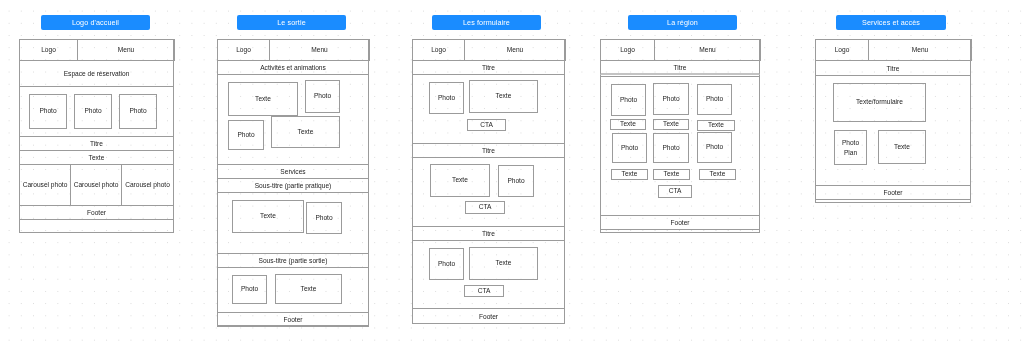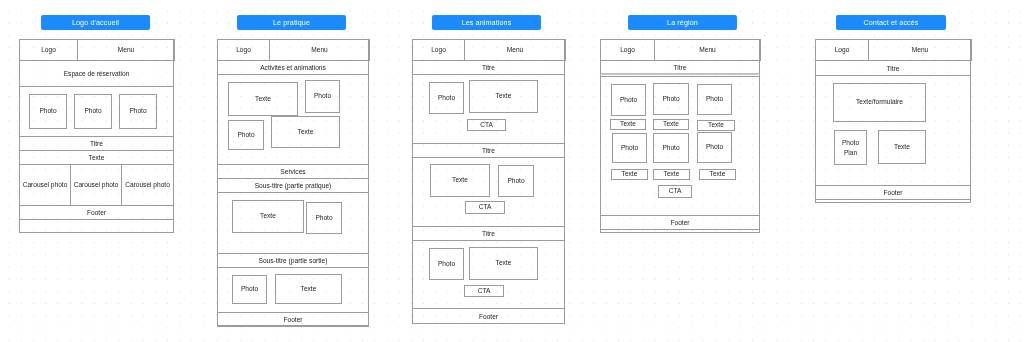--- a/index.html
+++ b/index.html
@@ -116,21 +116,21 @@
 
       <div class="blk" style="left:-1px; top:124px; width:52px; height:42px;">Carousel photo</div>
       <div class="blk" style="left:50px; top:124px; width:52px; height:42px;">Carousel photo</div>
       <div class="blk" style="left:101px; top:124px; width:53px; height:42px;">Carousel photo</div>
 
       <div class="band" style="left:-1px; top:165px; width:155px; height:15px;">Footer</div>
     </div>
   </div>
 
   <div class="column" style="left:205px; width:195px;">
-    <div class="pill" style="left:32px; width:109px;">Le pratique</div>
+    <div class="pill" style="left:32px; width:109px;">Le sortie</div>
 
     <div class="card" style="left:12px; top:39px; width:152px; height:287px;">
       <div class="blk" style="left:-1px; top:-1px; width:53px; height:22px;">Logo</div>
       <div class="blk" style="left:51px; top:-1px; width:101px; height:22px;">Menu</div>
 
       <div class="band" style="left:-1px; top:20px; width:152px; height:15px;">Activités et animations</div>
 
       <div class="band" style="left:-1px; top:34px; width:152px; height:91px;"></div>
       <div class="blk" style="left:10px; top:42px; width:70px; height:34px;">Texte</div>
       <div class="blk" style="left:87px; top:40px; width:35px; height:33px;">Photo</div>
@@ -148,21 +148,21 @@
 
       <div class="band" style="left:-1px; top:227px; width:152px; height:46px;"></div>
       <div class="blk" style="left:14px; top:235px; width:35px; height:29px;">Photo</div>
       <div class="blk" style="left:57px; top:234px; width:67px; height:30px;">Texte</div>
 
       <div class="band" style="left:-1px; top:272px; width:152px; height:15px;">Footer</div>
     </div>
   </div>
 
   <div class="column" style="left:400px; width:195px;">
-    <div class="pill" style="left:32px; width:109px;">Les animations</div>
+    <div class="pill" style="left:32px; width:109px;">Les formulaire</div>
 
     <div class="card" style="left:12px; top:39px; width:153px; height:285px;">
       <div class="blk" style="left:-1px; top:-1px; width:53px; height:22px;">Logo</div>
       <div class="blk" style="left:51px; top:-1px; width:102px; height:22px;">Menu</div>
 
       <div class="band" style="left:-1px; top:20px; width:153px; height:15px;">Titre</div>
 
       <div class="band" style="left:-1px; top:34px; width:153px; height:70px;"></div>
       <div class="blk" style="left:16px; top:42px; width:35px; height:32px;">Photo</div>
       <div class="blk" style="left:56px; top:40px; width:69px; height:33px;">Texte</div>
@@ -213,21 +213,21 @@
       <div class="blk" style="left:52px; top:129px; width:37px; height:11px;">Texte</div>
       <div class="blk" style="left:98px; top:129px; width:37px; height:11px;">Texte</div>
 
       <div class="blk" style="left:57px; top:145px; width:34px; height:13px;">CTA</div>
 
       <div class="band" style="left:-1px; top:175px; width:160px; height:15px;">Footer</div>
     </div>
   </div>
 
   <div class="column" style="left:795px; width:229px;">
-    <div class="pill" style="left:41px; width:110px;">Contact et accès</div>
+    <div class="pill" style="left:41px; width:110px;">Services et accès</div>
 
     <div class="card" style="left:20px; top:39px; width:156px; height:164px;">
       <div class="blk" style="left:-1px; top:-1px; width:54px; height:22px;">Logo</div>
       <div class="blk" style="left:52px; top:-1px; width:104px; height:22px;">Menu</div>
 
       <div class="band" style="left:-1px; top:20px; width:156px; height:16px;">Titre</div>
 
       <div class="band" style="left:-1px; top:35px; width:156px; height:111px;"></div>
 
       <div class="blk" style="left:17px; top:43px; width:93px; height:39px;">Texte/formulaire</div>

